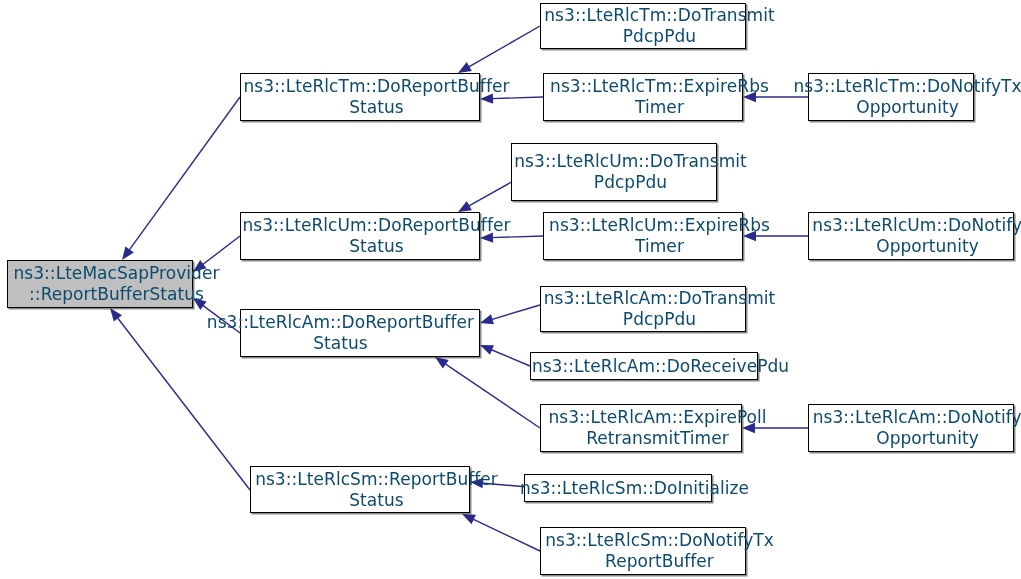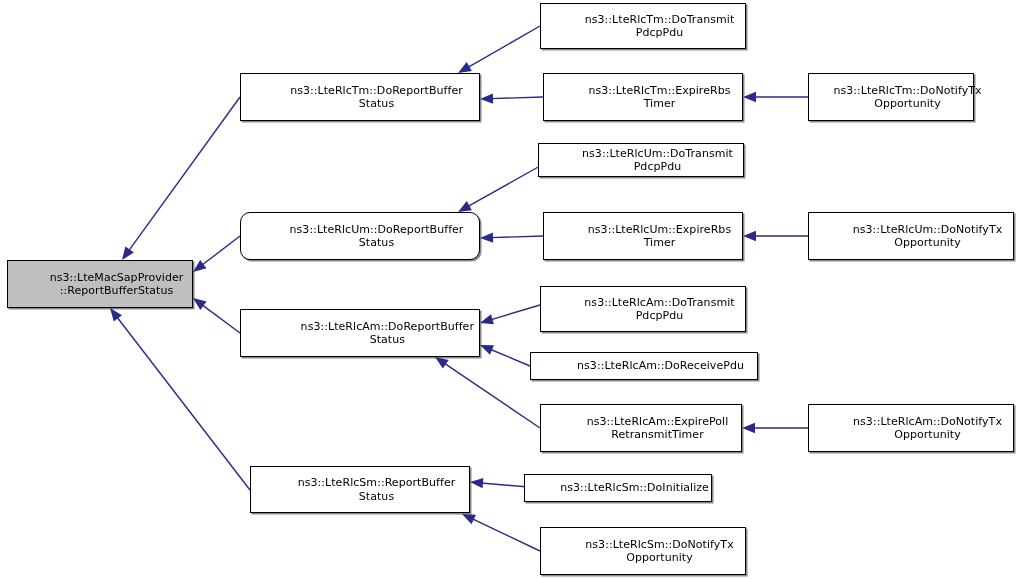--- a/index.html
+++ b/index.html
@@ -27,22 +27,22 @@
   .gnode {
     position: absolute;
     box-sizing: border-box;
     border: 1px solid #000000;
     background: #ffffff;
     display: flex;
     align-items: center;
     justify-content: center;
     text-align: center;
     line-height: 1.22;
-    color: #000000;
-    font-size: 11px;
+    color: #0c4a6e;
+    font-size: 17px;
     letter-spacing: 0.05px;
     z-index: 3;
     box-shadow: 1.5px 1.5px 0 0 rgba(40,40,40,0.55);
     padding-left: 33px;
   }
   .gnode.root {
     background: #bfbfbf;
     border: 1px solid #000000;
   }
   .gnode .label {
@@ -91,41 +91,41 @@
     </svg>
   <div id="node-layer">
       <div class="gnode root" style="left: 7px; top: 260px; width: 186px; height: 48px; background: rgb(191, 191, 191); border-color: rgb(0, 0, 0); align-items: center;">
         <span class="label">ns3::LteMacSapProvider
 ::ReportBufferStatus</span>
       </div>
       <div class="gnode" style="left: 240px; top: 73px; width: 240px; height: 48px; background: rgb(255, 255, 255); border-color: rgb(0, 0, 0);">
         <span class="label">ns3::LteRlcTm::DoReportBuffer
 Status</span>
       </div>
-      <div class="gnode" style="left: 240px; top: 212px; width: 240px; height: 48px; background: rgb(255, 255, 255); border-color: rgb(0, 0, 0); border-radius: 10px;">
+      <div class="gnode" style="left: 240px; top: 212px; width: 240px; height: 48px; background: rgb(255, 255, 255); border-color: rgb(0, 0, 0);">
         <span class="label">ns3::LteRlcUm::DoReportBuffer
 Status</span>
       </div>
       <div class="gnode" style="left: 240px; top: 309px; width: 240px; height: 48px; background: rgb(255, 255, 255); border-color: rgb(0, 0, 0); justify-content: flex-end;">
         <span class="label">ns3::LteRlcAm::DoReportBuffer
 Status</span>
       </div>
       <div class="gnode" style="left: 250px; top: 466px; width: 220px; height: 47px; background: rgb(255, 255, 255); border-color: rgb(0, 0, 0);">
         <span class="label">ns3::LteRlcSm::ReportBuffer
 Status</span>
       </div>
       <div class="gnode" style="left: 540px; top: 3px; width: 206px; height: 46px; background: rgb(255, 255, 255); border-color: rgb(0, 0, 0);">
         <span class="label">ns3::LteRlcTm::DoTransmit
 PdcpPdu</span>
       </div>
       <div class="gnode" style="left: 543px; top: 73px; width: 200px; height: 48px; background: rgb(255, 255, 255); border-color: rgb(0, 0, 0);">
         <span class="label">ns3::LteRlcTm::ExpireRbs
 Timer</span>
       </div>
-      <div class="gnode" style="left: 538px; top: 143px; width: 206px; height: 34px; background: rgb(255, 255, 255); border-color: rgb(0, 0, 0);">
+      <div class="gnode" style="left: 511px; top: 143px; width: 206px; height: 58px; background: rgb(255, 255, 255); border-color: rgb(0, 0, 0);">
         <span class="label">ns3::LteRlcUm::DoTransmit
 PdcpPdu</span>
       </div>
       <div class="gnode" style="left: 543px; top: 212px; width: 200px; height: 48px; background: rgb(255, 255, 255); border-color: rgb(0, 0, 0);">
         <span class="label">ns3::LteRlcUm::ExpireRbs
 Timer</span>
       </div>
       <div class="gnode" style="left: 540px; top: 286px; width: 206px; height: 46px; background: rgb(255, 255, 255); border-color: rgb(0, 0, 0);">
         <span class="label">ns3::LteRlcAm::DoTransmit
 PdcpPdu</span>
@@ -135,21 +135,21 @@
       </div>
       <div class="gnode" style="left: 540px; top: 404px; width: 202px; height: 48px; background: rgb(255, 255, 255); border-color: rgb(0, 0, 0);">
         <span class="label">ns3::LteRlcAm::ExpirePoll
 RetransmitTimer</span>
       </div>
       <div class="gnode" style="left: 524px; top: 474px; width: 188px; height: 28px; background: rgb(255, 255, 255); border-color: rgb(0, 0, 0);">
         <span class="label">ns3::LteRlcSm::DoInitialize</span>
       </div>
       <div class="gnode" style="left: 540px; top: 527px; width: 206px; height: 48px; background: rgb(255, 255, 255); border-color: rgb(0, 0, 0);">
         <span class="label">ns3::LteRlcSm::DoNotifyTx
-Opportunity</span>
+ReportBuffer</span>
       </div>
       <div class="gnode" style="left: 808px; top: 73px; width: 166px; height: 48px; background: rgb(255, 255, 255); border-color: rgb(0, 0, 0);">
         <span class="label">ns3::LteRlcTm::DoNotifyTx
 Opportunity</span>
       </div>
       <div class="gnode" style="left: 808px; top: 212px; width: 206px; height: 48px; background: rgb(255, 255, 255); border-color: rgb(0, 0, 0);">
         <span class="label">ns3::LteRlcUm::DoNotifyTx
 Opportunity</span>
       </div>
       <div class="gnode" style="left: 808px; top: 404px; width: 206px; height: 48px; background: rgb(255, 255, 255); border-color: rgb(0, 0, 0);">

